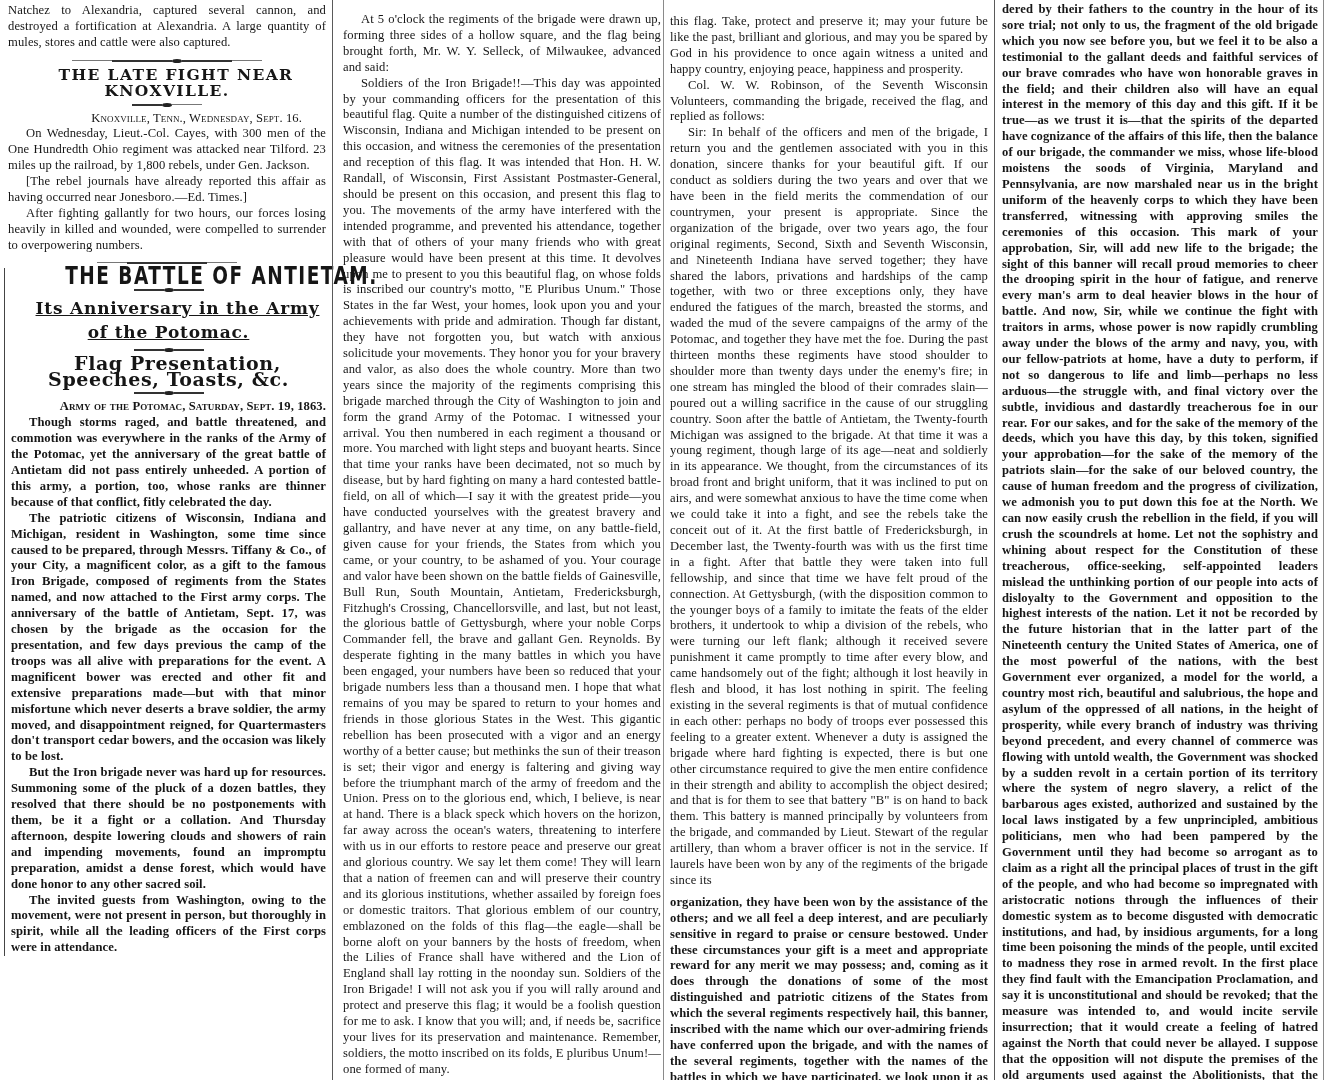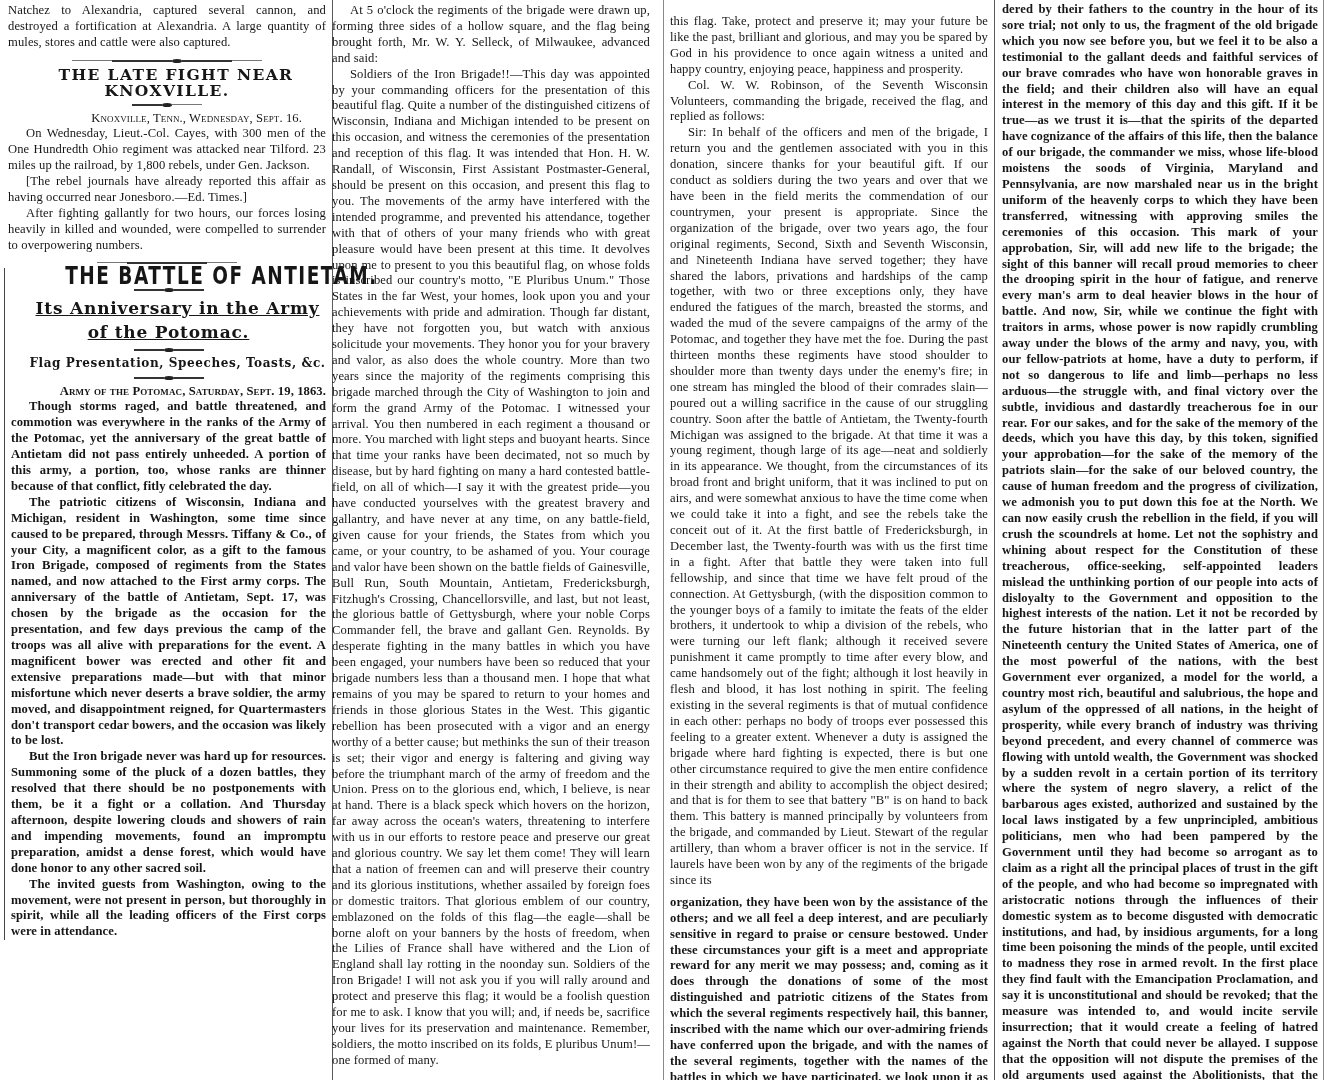--- a/index.html
+++ b/index.html
@@ -20,21 +20,21 @@
   .rule.dark { background:#5a5a5a; }
   .hd {
     text-align:center; font-weight:bold; margin:0; text-indent:0;
   }
   .hd-knox { font-family:"DejaVu Serif", serif; font-size:15.5px; letter-spacing:1.4px; margin:4px 0 4px;text-align:center; }
   .hd-antietam {
     font-family:"DejaVu Sans", sans-serif; font-size:25px; letter-spacing:2px;
     transform:scaleX(0.74); transform-origin:center; margin:8px 0 6px; white-space:nowrap;
   }
   .hd-sub { font-family:"DejaVu Serif", serif; font-size:17px; line-height:24px; letter-spacing:0.8px; margin:6px 0;text-decoration:underline; }
-  .hd-sub2 { font-family:"DejaVu Serif", serif; font-size:12px; letter-spacing:0.6px; margin:8px 0;text-align:center; }
+  .hd-sub2 { font-family:"DejaVu Serif", serif; font-size:19px; letter-spacing:0.6px; margin:8px 0;text-align:center; }
   .orn { display:flex; justify-content:center; align-items:center; margin:4px 0; }
   .orn .bar { height:2px; background:#333; }
   .orn .dot { width:10px; height:4px; background:#222; border-radius:50%; }
   .orn .thin { height:1px; background:#777; }
   .dateline { text-align:right; text-indent:0; margin:8px 0 2px; }
   .sc { font-variant:small-caps; }
   .bold { font-weight:bold; }
   .boxed { border-left:1px solid #444; padding-left:6px; margin-left:-4px; }
   .gap { height:6px; }
 </style>
@@ -94,21 +94,21 @@
         <p>Though storms raged, and battle threatened, and commotion was everywhere in the ranks of the Army of the Potomac, yet the anniversary of the great battle of Antietam did not pass entirely unheeded. A portion of this army, a portion, too, whose ranks are thinner because of that conflict, fitly celebrated the day.</p>
         <p>The patriotic citizens of Wisconsin, Indiana and Michigan, resident in Washington, some time since caused to be prepared, through Messrs. Tiffany &amp; Co., of your City, a magnificent color, as a gift to the famous Iron Brigade, composed of regiments from the States named, and now attached to the First army corps. The anniversary of the battle of Antietam, Sept. 17, was chosen by the brigade as the occasion for the presentation, and few days previous the camp of the troops was all alive with preparations for the event. A magnificent bower was erected and other fit and extensive preparations made—but with that minor misfortune which never deserts a brave soldier, the army moved, and disappointment reigned, for Quartermasters don't transport cedar bowers, and the occasion was likely to be lost.</p>
         <p>But the Iron brigade never was hard up for resources. Summoning some of the pluck of a dozen battles, they resolved that there should be no postponements with them, be it a fight or a collation. And Thursday afternoon, despite lowering clouds and showers of rain and impending movements, found an impromptu preparation, amidst a dense forest, which would have done honor to any other sacred soil.</p>
         <p>The invited guests from Washington, owing to the movement, were not present in person, but thoroughly in spirit, while all the leading officers of the First corps were in attendance.</p>
       </div>
     </div>
   </div>
 
   <div class="rule dark" style="left:332px;"></div>
 
-  <div class="col" style="left:332px; width:318px; padding-top:3px;">
+  <div class="col" style="left:343px; width:318px; padding-top:12px;">
     <p>At 5 o'clock the regiments of the brigade were drawn up, forming three sides of a hollow square, and the flag being brought forth, Mr. W. Y. Selleck, of Milwaukee, advanced and said:</p>
     <p>Soldiers of the Iron Brigade!!—This day was appointed by your commanding officers for the presentation of this beautiful flag. Quite a number of the distinguished citizens of Wisconsin, Indiana and Michigan intended to be present on this occasion, and witness the ceremonies of the presentation and reception of this flag. It was intended that Hon. H. W. Randall, of Wisconsin, First Assistant Postmaster-General, should be present on this occasion, and present this flag to you. The movements of the army have interfered with the intended programme, and prevented his attendance, together with that of others of your many friends who with great pleasure would have been present at this time. It devolves upon me to present to you this beautiful flag, on whose folds is inscribed our country's motto, "E Pluribus Unum." Those States in the far West, your homes, look upon you and your achievements with pride and admiration. Though far distant, they have not forgotten you, but watch with anxious solicitude your movements. They honor you for your bravery and valor, as also does the whole country. More than two years since the majority of the regiments comprising this brigade marched through the City of Washington to join and form the grand Army of the Potomac. I witnessed your arrival. You then numbered in each regiment a thousand or more. You marched with light steps and buoyant hearts. Since that time your ranks have been decimated, not so much by disease, but by hard fighting on many a hard contested battle-field, on all of which—I say it with the greatest pride—you have conducted yourselves with the greatest bravery and gallantry, and have never at any time, on any battle-field, given cause for your friends, the States from which you came, or your country, to be ashamed of you. Your courage and valor have been shown on the battle fields of Gainesville, Bull Run, South Mountain, Antietam, Fredericksburgh, Fitzhugh's Crossing, Chancellorsville, and last, but not least, the glorious battle of Gettysburgh, where your noble Corps Commander fell, the brave and gallant Gen. Reynolds. By desperate fighting in the many battles in which you have been engaged, your numbers have been so reduced that your brigade numbers less than a thousand men. I hope that what remains of you may be spared to return to your homes and friends in those glorious States in the West. This gigantic rebellion has been prosecuted with a vigor and an energy worthy of a better cause; but methinks the sun of their treason is set; their vigor and energy is faltering and giving way before the triumphant march of the army of freedom and the Union. Press on to the glorious end, which, I believe, is near at hand. There is a black speck which hovers on the horizon, far away across the ocean's waters, threatening to interfere with us in our efforts to restore peace and preserve our great and glorious country. We say let them come! They will learn that a nation of freemen can and will preserve their country and its glorious institutions, whether assailed by foreign foes or domestic traitors. That glorious emblem of our country, emblazoned on the folds of this flag—the eagle—shall be borne aloft on your banners by the hosts of freedom, when the Lilies of France shall have withered and the Lion of England shall lay rotting in the noonday sun. Soldiers of the Iron Brigade! I will not ask you if you will rally around and protect and preserve this flag; it would be a foolish question for me to ask. I know that you will; and, if needs be, sacrifice your lives for its preservation and maintenance. Remember, soldiers, the motto inscribed on its folds, E pluribus Unum!—one formed of many.</p>
 
   </div>
 
   <div class="rule" style="left:663px;"></div>
 
   <div class="col" style="left:670px; width:318px; padding-top:14px;">
     <p class="noindent">this flag. Take, protect and preserve it; may your future be like the past, brilliant and glorious, and may you be spared by God in his providence to once again witness a united and happy country, enjoying peace, happiness and prosperity.</p>
     <p>Col. W. W. Robinson, of the Seventh Wisconsin Volunteers, commanding the brigade, received the flag, and replied as follows:</p>

